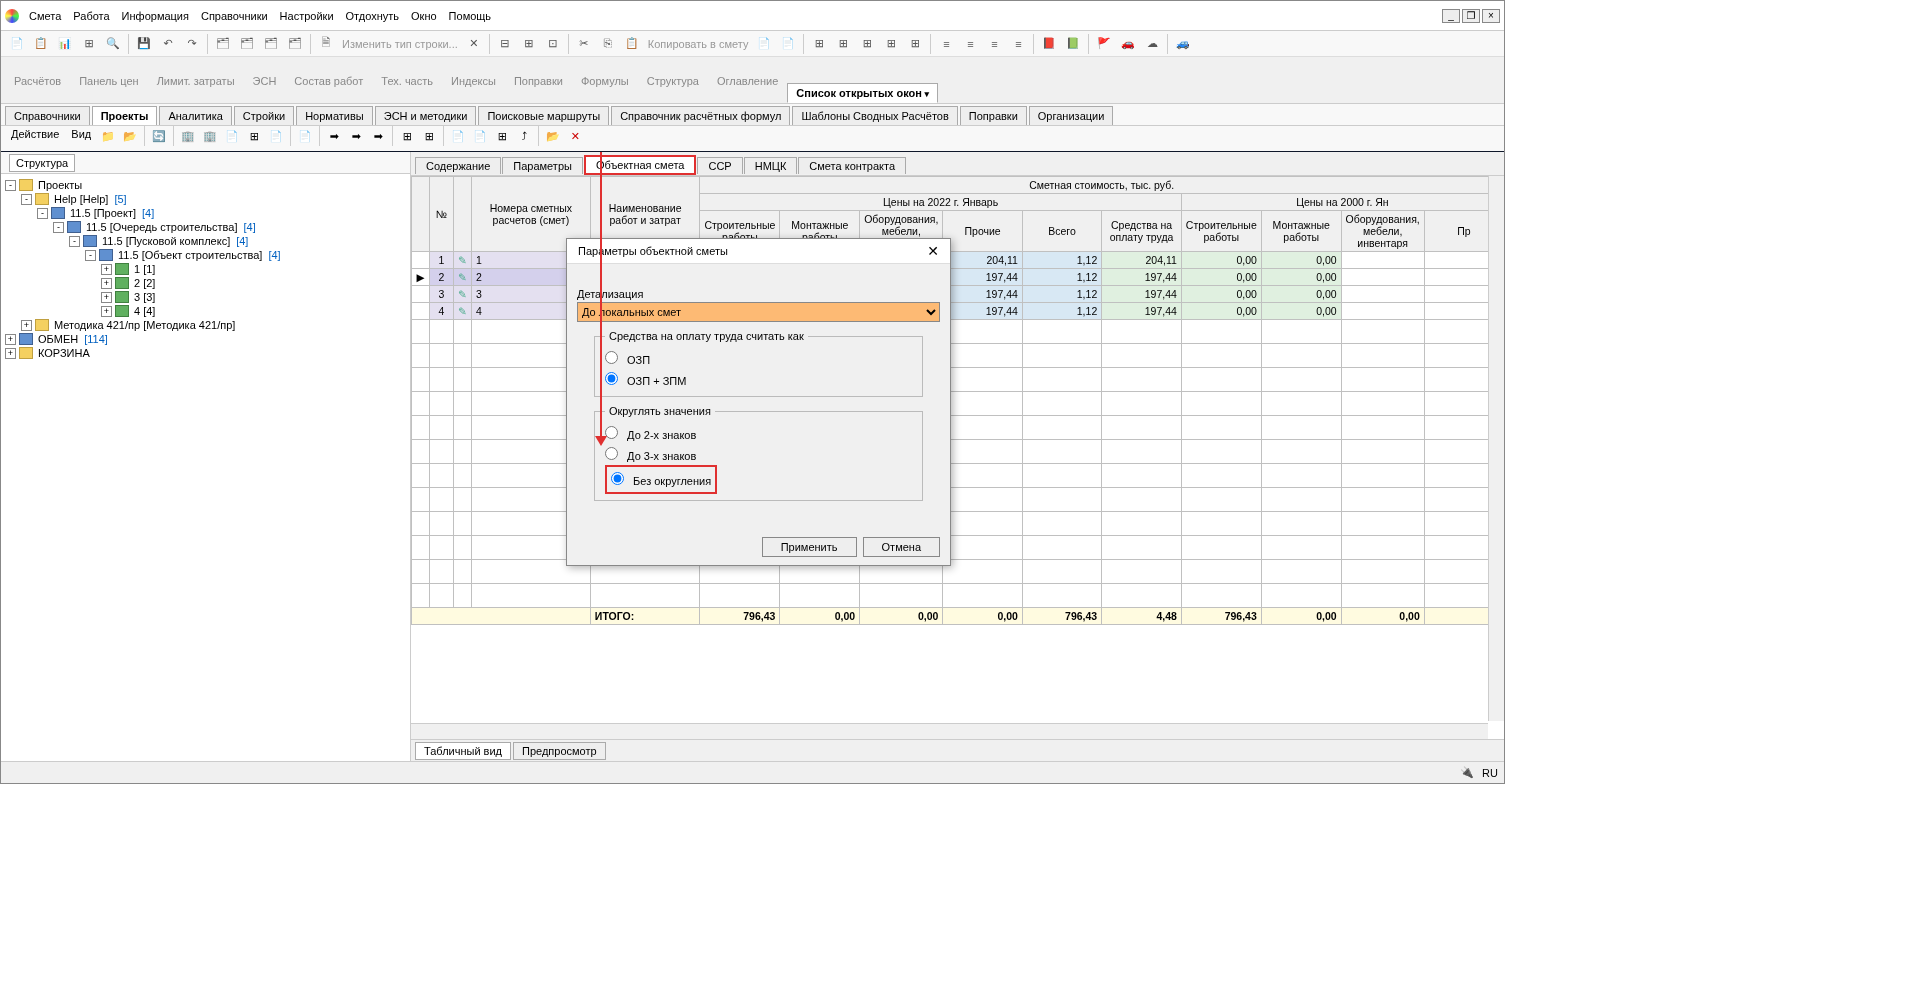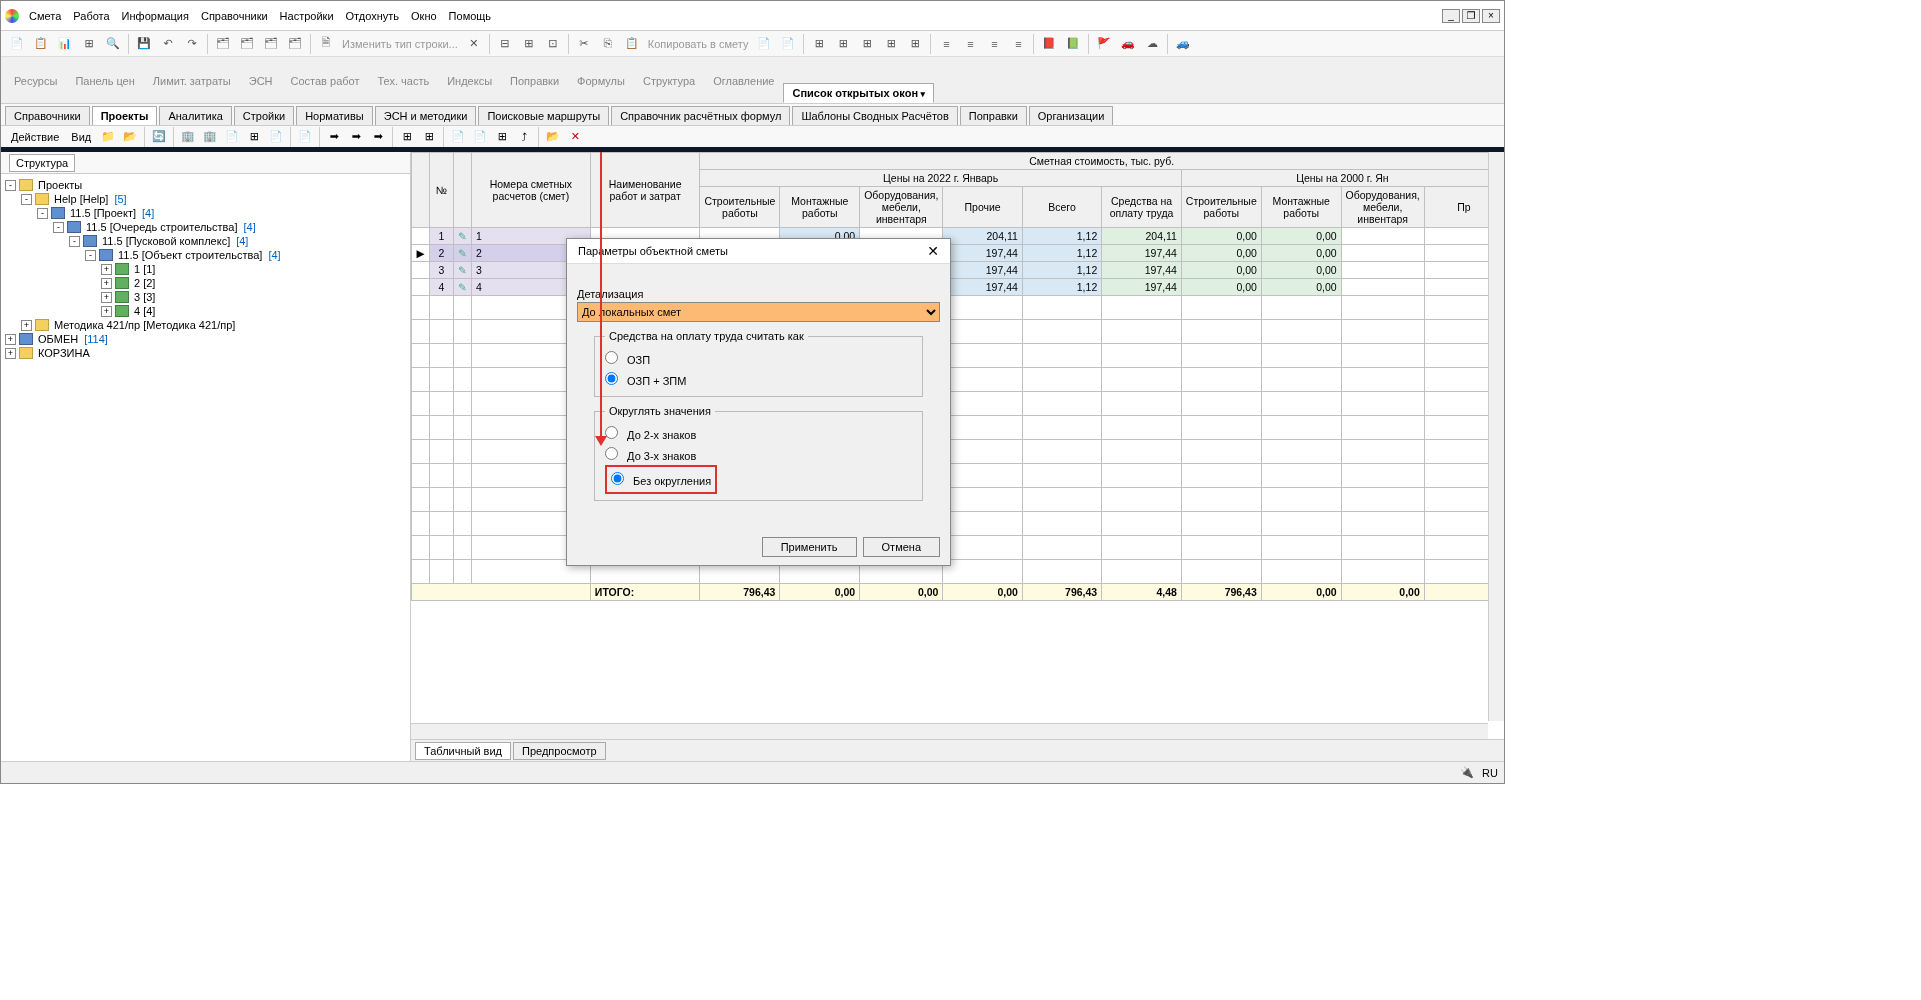--- a/index.html
+++ b/index.html
@@ -14,21 +14,21 @@
 .tool-btn { width: 22px; height: 22px; display: inline-flex; align-items: center; justify-content: center; margin: 0 1px; font-size: 11px; color: #555; }
 .tool-sep { width: 1px; height: 20px; background: #ccc; margin: 0 3px; }
 .tool-text { color: #999; padding: 0 4px; font-size: 11px; }
 .tab-row { display: flex; align-items: center; background: #f0f0f0; border-bottom: 1px solid #ccc; padding: 2px 4px 0; }
 .tab-row .tab { padding: 3px 8px; border: 1px solid transparent; color: #888; cursor: default; }
 .tab-row .tab.active { background: #fff; border: 1px solid #aaa; border-bottom: 1px solid #fff; color: #000; font-weight: bold; margin-top: 24px; }
 .tab-row .tab.dd::after { content: " ▾"; font-size: 9px; }
 .nav-tabs { display: flex; align-items: center; background: #f8f8f8; border-bottom: 1px solid #ccc; padding: 2px 4px 0; }
 .nav-tabs .ntab { padding: 3px 8px; border: 1px solid #aaa; border-bottom: none; margin-right: 2px; background: #eee; cursor: default; }
 .nav-tabs .ntab.active { background: #fff; font-weight: bold; }
-.action-row { display: flex; align-items: center; height: 26px; background: #f8f8f8; border-bottom: 5px solid #0f172a; padding: 0 4px; }
+.action-row { display: flex; align-items: flex-start; height: 26px; background: #f8f8f8; border-bottom: 1px solid #0f172a; padding: 0 4px; }
 .action-row span { padding: 2px 6px; }
 .action-row .ico { width: 20px; height: 20px; display: inline-flex; align-items: center; justify-content: center; margin: 0 1px; }
 .main-area { flex: 1; display: flex; overflow: hidden; }
 .left-panel { width: 410px; display: flex; flex-direction: column; border-right: 1px solid #ccc; background: #fff; }
 .panel-head { height: 22px; border-bottom: 1px solid #ccc; display: flex; align-items: center; padding: 0 8px; background: #f8f8f8; }
 .panel-head .phlabel { padding: 2px 6px; border: 1px solid #aaa; background: #fff; }
 .tree { flex: 1; padding: 4px; overflow: auto; font-size: 11px; }
 .tree .tn { display: flex; align-items: center; padding: 1px 0; white-space: nowrap; }
 .tree .exp { width: 11px; height: 11px; border: 1px solid #888; text-align: center; line-height: 9px; font-size: 9px; margin-right: 3px; background: #fff; }
 .tree .spacer { display: inline-block; }
@@ -147,21 +147,21 @@
     <div class="tool-btn">📗</div>
     <div class="tool-sep"></div>
     <div class="tool-btn">🚩</div>
     <div class="tool-btn">🚗</div>
     <div class="tool-btn">☁</div>
     <div class="tool-sep"></div>
     <div class="tool-btn">🚙</div>
   </div>
 
   <div class="tab-row">
-    <div class="tab">Ресурсы</div>
+    <div class="tab">Расчётов</div>
     <div class="tab">Панель цен</div>
     <div class="tab">Лимит. затраты</div>
     <div class="tab">ЭСН</div>
     <div class="tab">Состав работ</div>
     <div class="tab">Тех. часть</div>
     <div class="tab">Индексы</div>
     <div class="tab">Поправки</div>
     <div class="tab">Формулы</div>
     <div class="tab">Структура</div>
     <div class="tab">Оглавление</div>
@@ -301,20 +301,28 @@
           <div class="tn">
             <span class="spacer" style="width:0px"></span>
             <span class="exp">+</span>
             <span class="ico folder"></span>
             <span class="label">КОРЗИНА</span>
           </div>
         </div>
     </div>
 
     <div class="right-panel">
+      <div class="content-tabs">
+        <div class="ct">Содержание</div>
+        <div class="ct">Параметры</div>
+        <div class="ct red active">Объектная смета</div>
+        <div class="ct">ССР</div>
+        <div class="ct">НМЦК</div>
+        <div class="ct">Смета контракта</div>
+      </div>
 
       <div class="grid-wrap">
         <table class="grid">
           <thead>
             <tr>
               <th rowspan="3" style="width:18px"></th>
               <th rowspan="3" style="width:24px">№</th>
               <th rowspan="3" style="width:18px"></th>
               <th rowspan="3" style="width:120px">Номера сметных расчетов (смет)</th>
               <th rowspan="3" style="width:110px">Наименование работ и затрат</th>

